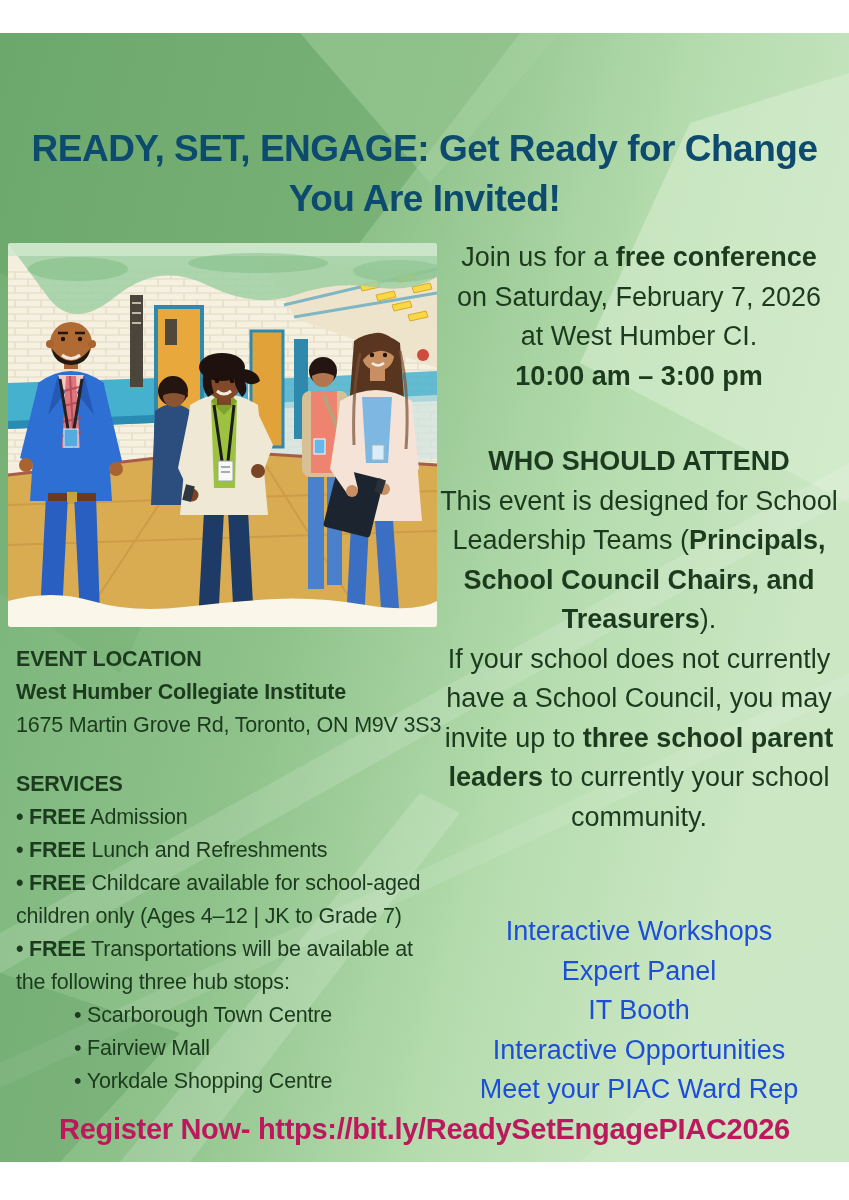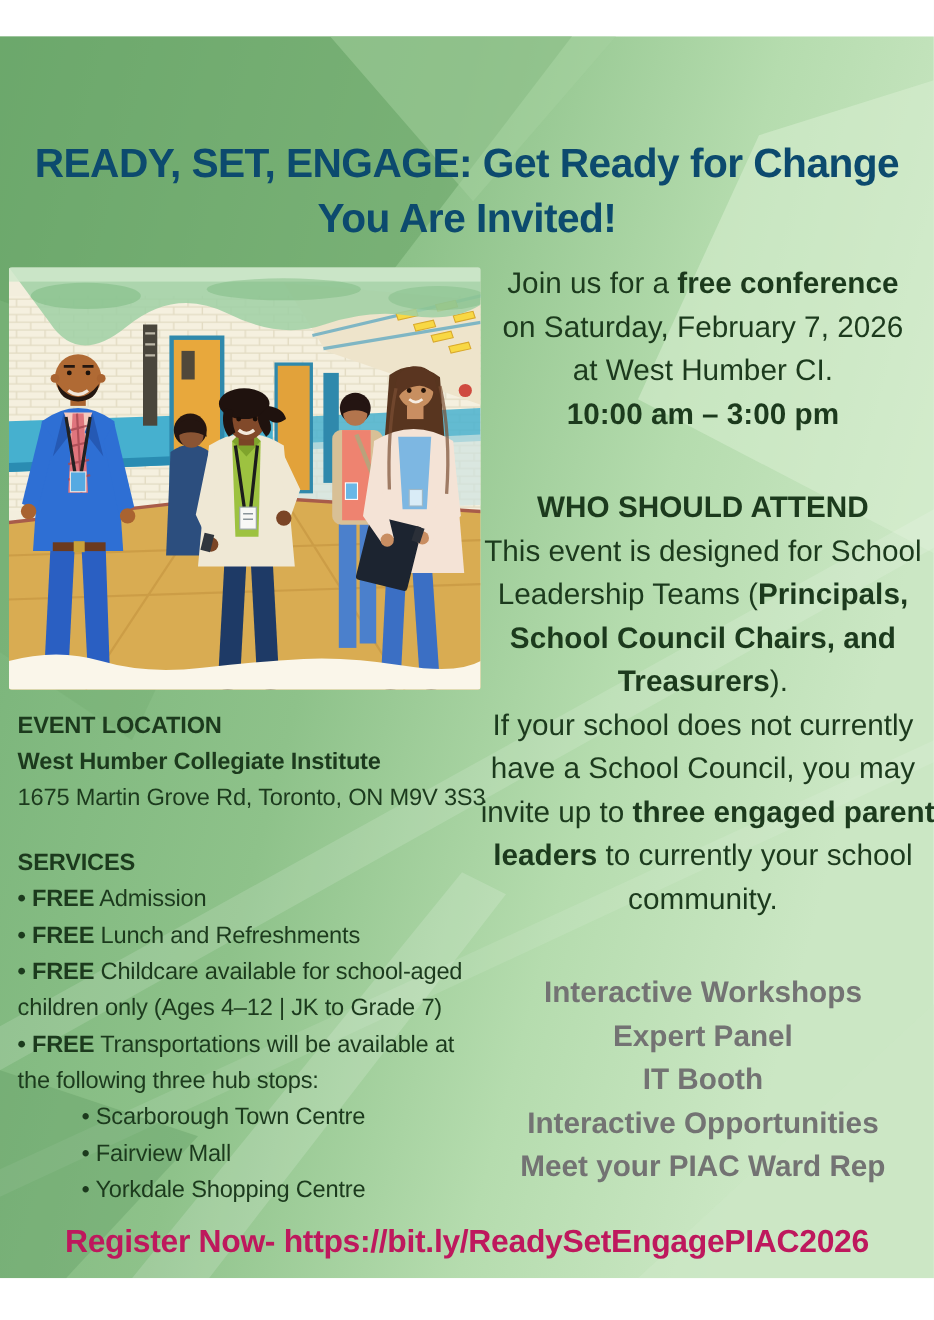--- a/index.html
+++ b/index.html
@@ -25,21 +25,21 @@
   
   .photo{position:absolute;left:8px;top:243px;width:429px;height:384px;border-radius:3px;overflow:hidden;}
   .photo svg{display:block;}
 
   
   .right-col{position:absolute;left:437px;top:238px;width:404px;text-align:center;
              color:#1c3a1d;font-size:27px;line-height:39.5px;}
   .right-col .ln{white-space:nowrap;}
   .right-col b{font-weight:bold;}
   .gap{height:46px;}
-  .features{font-weight:bold;color:#737373;}
+  .features{font-weight:normal;color:#1d4ed8;margin-top:29px;}
 
   
   .left-col{position:absolute;left:16px;top:643px;width:430px;color:#1c3a1d;
             font-size:21.5px;line-height:33px;letter-spacing:-0.2px;}
   .left-col .ln{white-space:nowrap;}
   .left-col b{font-weight:bold;}
   .head{font-weight:bold;}
   .svc-head{margin-top:26px;}
   .hubs{margin-left:58px;}
   .hub::before{content:"•  ";}
@@ -242,21 +242,21 @@
 
     <div class="gap"></div>
 
     <div class="ln"><b>WHO SHOULD ATTEND</b></div>
     <div class="ln">This event is designed for School</div>
     <div class="ln"><span>Leadership Teams (</span><b>Principals,</b></div>
     <div class="ln"><b>School Council Chairs, and</b></div>
     <div class="ln"><b>Treasurers</b><span>).</span></div>
     <div class="ln">If your school does not currently</div>
     <div class="ln">have a School Council, you may</div>
-    <div class="ln"><span>invite up to </span><b>three engaged parent</b></div>
+    <div class="ln"><span>invite up to </span><b>three school parent</b></div>
     <div class="ln"><b>leaders</b><span> to currently your school</span></div>
     <div class="ln">community.</div>
 
     <div class="gap"></div>
 
     <div class="features">
       <div class="ln">Interactive Workshops</div>
       <div class="ln">Expert Panel</div>
       <div class="ln">IT Booth</div>
       <div class="ln">Interactive Opportunities</div>

